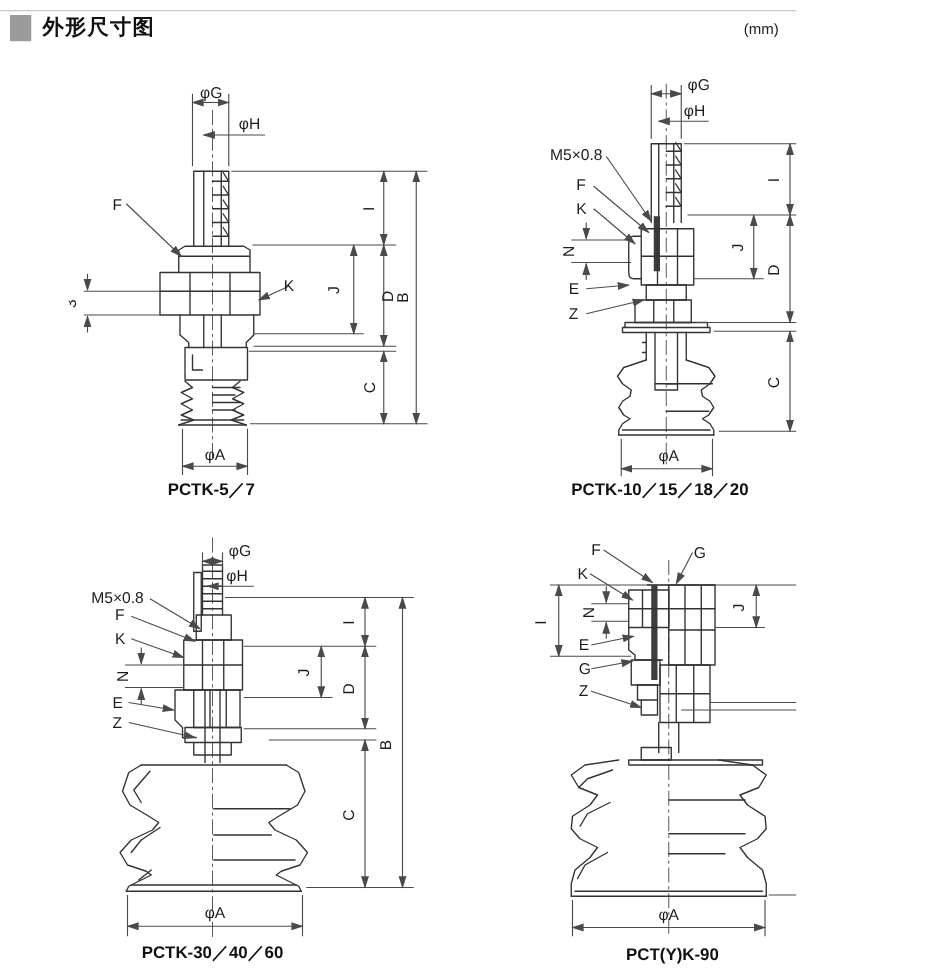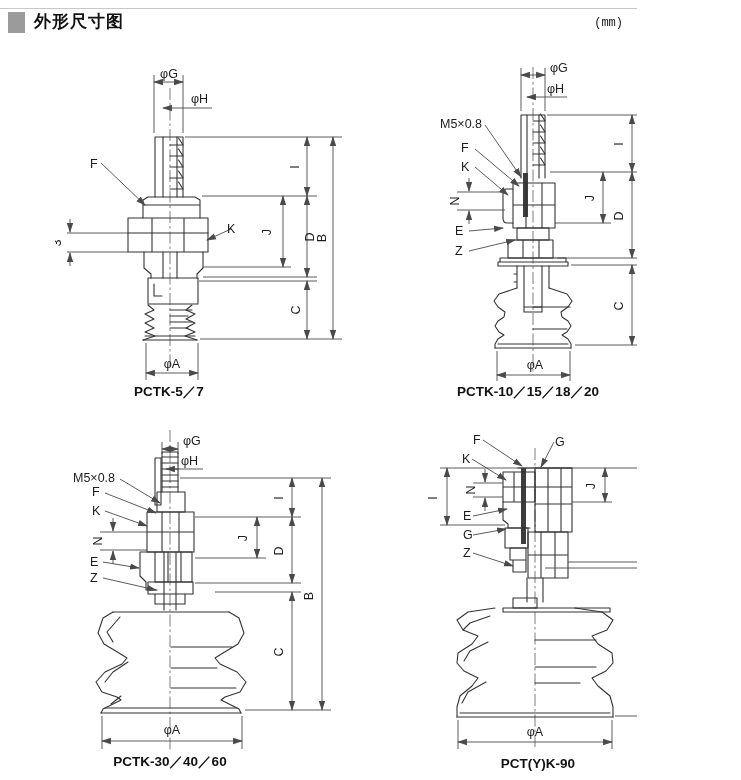--- a/index.html
+++ b/index.html
@@ -3,21 +3,21 @@
 <meta charset="utf-8">
 <style>
   html,body { margin:0; padding:0; background:#fff; }
   #page {
     position:relative; width:637px; height:780px; background:#fff;
     font-family:"Liberation Sans", sans-serif; overflow:hidden;
   }
   #top-rule { position:absolute; left:0; top:8px; width:741px; border-top:1px solid #c8c8c8; }
   #header-square { position:absolute; left:8px; top:12px; width:17px; height:21px; background:#9b9b9b; }
   #page-title { position:absolute; left:34px; top:10px; font-size:17px; font-weight:bold; color:#111; letter-spacing:1px; }
-  #unit-note { position:absolute; right:14px; top:16px; font-size:12px; color:#222;font-family:Liberation Mono, monospace; }
+  #unit-note { position:absolute; right:14px; top:16px; font-size:12px; color:#222; }
   .dwg { position:absolute; }
   .part { fill:none; stroke:#333; stroke-width:1.1; stroke-linejoin:round; stroke-linecap:round; }
   .dim  { fill:none; stroke:#4a4a4a; stroke-width:0.9; stroke-linecap:butt; }
   .cl   { fill:none; stroke:#5a5a5a; stroke-width:0.8; stroke-dasharray:12 3 2.5 3; }
   .fillp{ fill:#3d3d3d; stroke:none; }
   .lbl  { font-family:"Liberation Sans", sans-serif; font-size:12.5px; fill:#1c1c1c; }
   .cap  { font-family:"Liberation Sans", sans-serif; font-size:13.5px; font-weight:bold; fill:#111; }
 </style>
 </head>
 <body>

